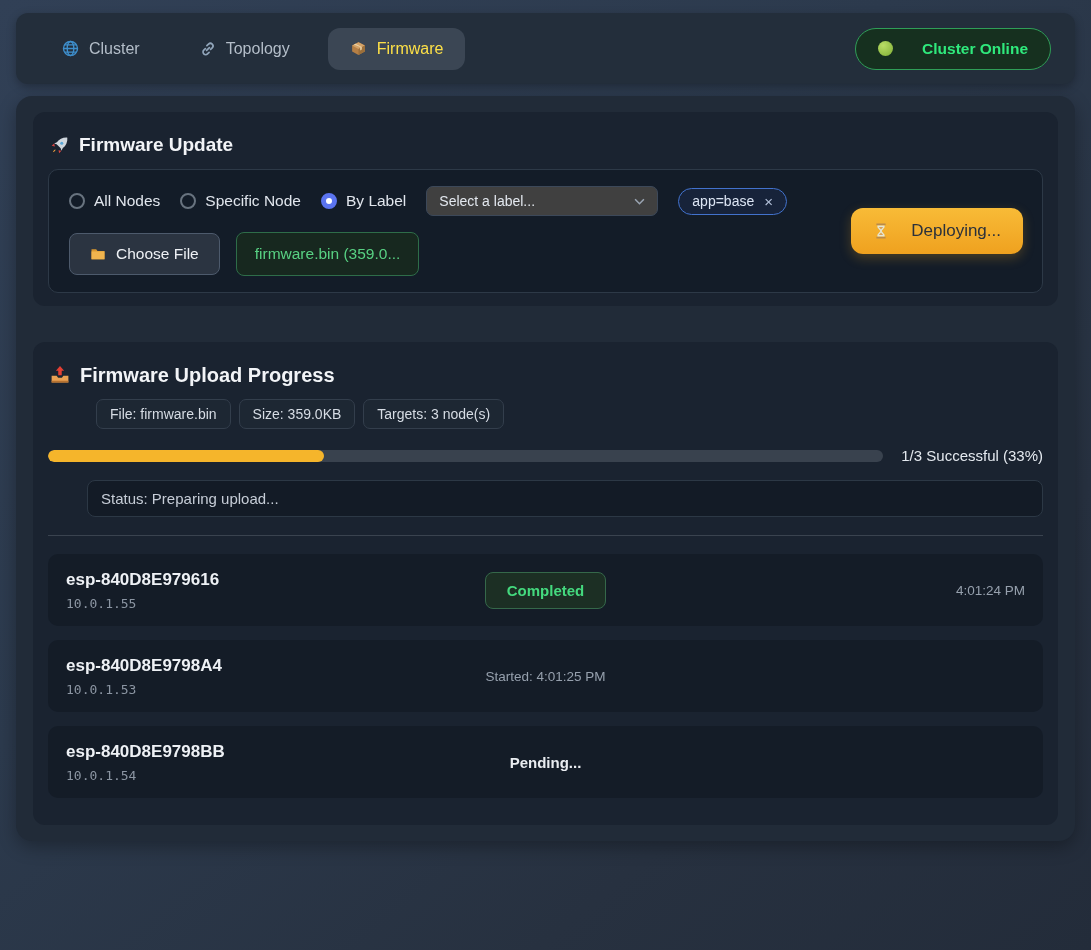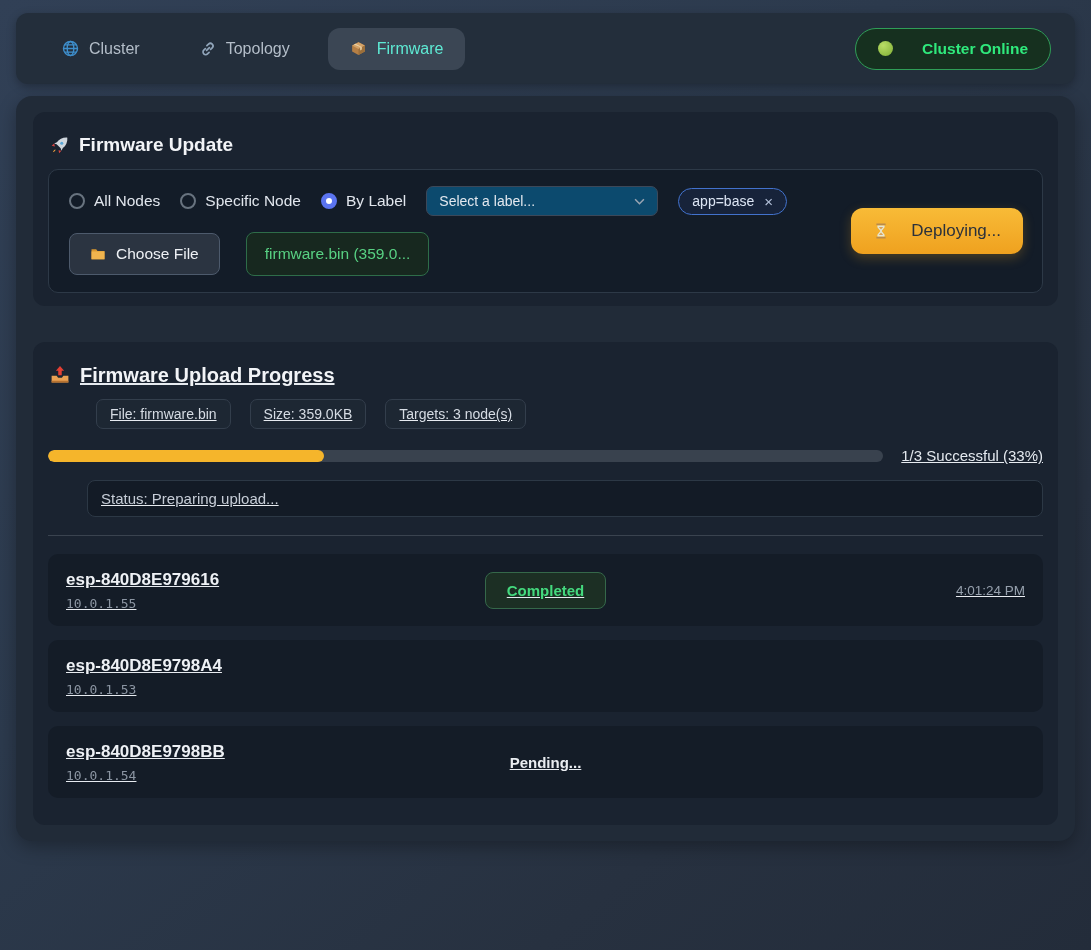--- a/index.html
+++ b/index.html
@@ -18,21 +18,21 @@
     background: #232e3b; border-radius: 12px;
     display: flex; align-items: center; padding: 0 24px;
     box-shadow: 0 3px 10px rgba(0,0,0,.28);
   }
   .nav-tabs { display: flex; align-items: center; gap: 16px; }
   .nav-tab {
     display: flex; align-items: center; gap: 10px;
     padding: 12px 22px; border-radius: 12px;
     color: #b4bec9; font-size: 16px; cursor: pointer;
   }
-  .nav-tab.active { background: #3b4654; color: #5eead4; text-align: center; }
+  .nav-tab.active { background: #3b4654; color: #fde047; text-align: center; }
   .online-badge {
     margin-left: auto; display: flex; align-items: center; gap: 29px;
     padding: 11px 22px; border-radius: 24px;
     background: #16301f; border: 1px solid #2f9e57;
     color: #2fe97c; font-weight: bold; font-size: 15.5px;
   }
   .green-dot {
     width: 15px; height: 15px; border-radius: 50%;
     background: radial-gradient(circle at 35% 30%, #b9de66, #7fae35);
     display: inline-block;
@@ -40,21 +40,21 @@
 
   
   .container {
     margin: 12px 16px; border-radius: 16px;
     background: #212b38; padding: 16px 17px;
     box-shadow: 0 6px 18px rgba(0,0,0,.3);
   }
   .panel {
     background: #1a2330; border-radius: 12px; padding: 13px 15px;
   }
-  .panel + .panel { margin-top: 36px; text-decoration: underline; }
+  .panel + .panel { margin-top: 36px; }
   .panel h2 {
     font-size: 19px; line-height: 24px; color: #f2f4f7; font-weight: bold;
     display: flex; align-items: center; gap: 10px; margin: 8px 0 12px 2px;
   }
   .panel.progress h2 { font-size: 20px; }
 
   
   .controls-box {
     border: 1px solid #2d3947; border-radius: 10px;
     background: rgba(10,16,25,.35);
@@ -62,53 +62,53 @@
   }
   .row1 { display: flex; align-items: center; gap: 20px; height: 30px; }
   .radio-item { display: flex; align-items: center; gap: 9px; cursor: pointer; }
   .radio-item .dot {
     width: 16px; height: 16px; border-radius: 50%;
     border: 2px solid #68737f; background: transparent;
   }
   .radio-item .dot.checked { border: 5px solid #5b74f0; background: #ffffff; }
   .radio-item .rlabel { color: #e1e6ed; font-size: 15.5px; }
   .label-select {
-    width: 232px; height: 30px; background: #0c4a6e;
+    width: 232px; height: 30px; background: #404040;
     border: 1px solid #3c4859; border-radius: 7px;
     display: flex; align-items: center; justify-content: space-between;
     padding: 0 12px; color: #e3e8ef; font-size: 14px; cursor: pointer;
   }
   .label-tag {
     display: flex; align-items: center; gap: 10px;
     padding: 4px 13px; border: 1.5px solid #4272cd; border-radius: 15px;
     background: #17233a; color: #dce5f4; font-size: 14px;
   }
   .label-tag .x { color: #b3c1da; font-size: 15px; cursor: pointer; }
-  .row2 { margin-top: 16px; display: flex; align-items: center; gap: 26px; }
+  .row2 { margin-top: 16px; display: flex; align-items: center; gap: 16px; }
   .choose-file-btn {
     background: #2b3441; border: 1px solid #4d5a6c; border-radius: 8px;
     padding: 11px 20px; color: #eef1f5; font-size: 15.5px;
     display: flex; align-items: center; gap: 10px; cursor: pointer;
   }
   .file-chip {
     background: #17281f; border: 1px solid #2e6d49; border-radius: 8px;
     padding: 12px 18px; color: #58d183; font-size: 15.5px;
     max-width: 195px; white-space: nowrap; overflow: hidden;
   }
   .deploy-btn {
     position: absolute; right: 19px; top: 50%; transform: translateY(-50%);
     background: linear-gradient(180deg, #f8bb37, #efa11f);
     border: none; border-radius: 12px; padding: 13px 22px;
     color: #2b313b; font-size: 17px; display: flex; align-items: center; gap: 22px;
     cursor: pointer; box-shadow: 0 4px 12px rgba(240,166,31,.25);
     font-family: inherit;
   }
 
   
-  .badges-row { display: flex; gap: 19px; padding-left: 48px; }
+  .badges-row { display: flex; gap: 8px; padding-left: 48px; }
   .chip {
     background: #1d2733; border: 1px solid #333e4c; border-radius: 7px;
     padding: 6px 13px; font-size: 14px; color: #d6dce4;
   }
   .progress-row { margin-top: 18px; display: flex; align-items: center; gap: 18px; }
   .progress-track {
     flex: 1; height: 12px; background: #39424e; border-radius: 6px; overflow: hidden;
   }
   .progress-fill { height: 100%; background: #f5b52b; border-radius: 6px; width: 0%; }
   .progress-label { font-size: 15px; color: #e4e9ef; white-space: nowrap; }
@@ -291,20 +291,21 @@
       </div>
       <div class="node-status completed">Completed</div>
       <div class="node-time">4:01:24 PM</div>
     </div>
 
     <div class="node-row">
       <div>
         <div class="node-name">esp-840D8E9798A4</div>
         <div class="node-ip mono">10.0.1.53</div>
       </div>
+      <div class="node-time">Started: 4:01:25 PM</div>
     </div>
 
     <div class="node-row">
       <div>
         <div class="node-name">esp-840D8E9798BB</div>
         <div class="node-ip mono">10.0.1.54</div>
       </div>
       <div class="node-status pending">Pending...</div>
       <div class="node-time"></div>
     </div>

